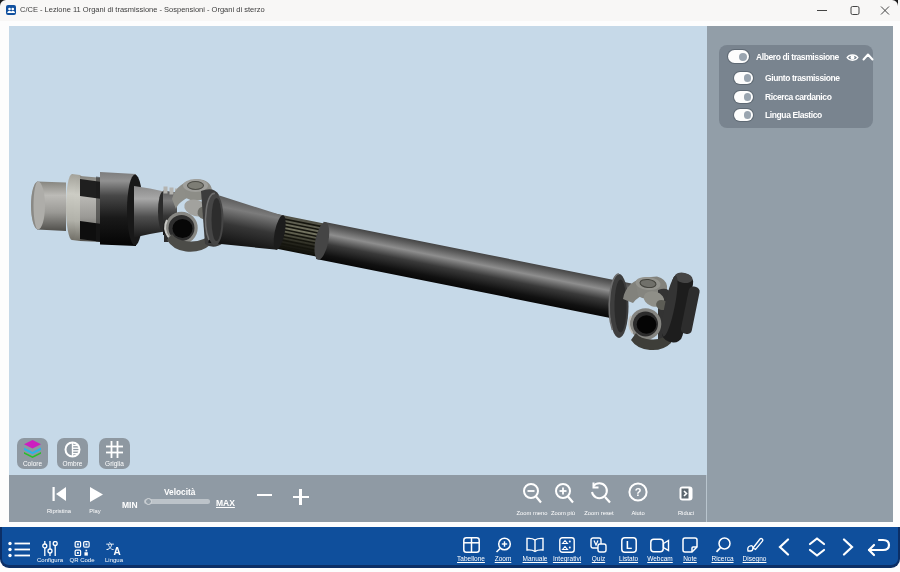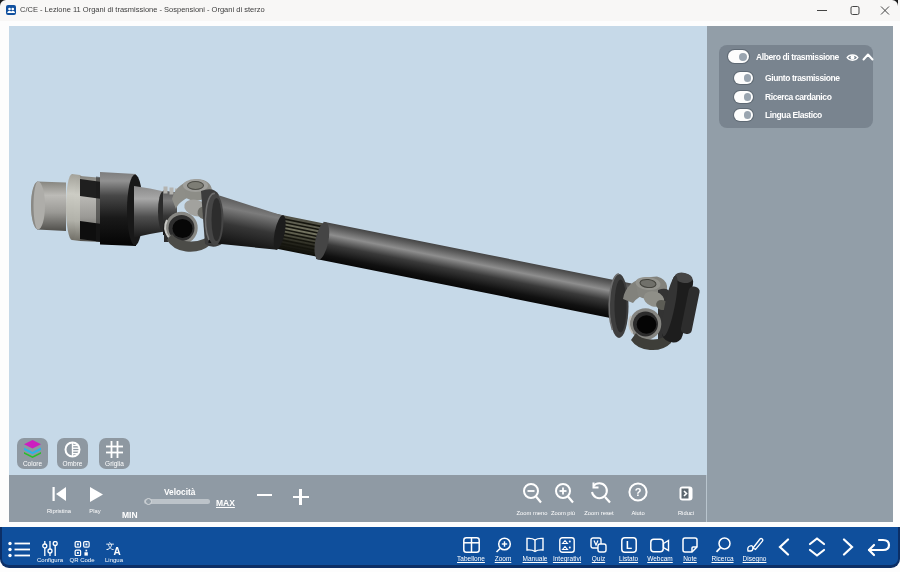--- a/index.html
+++ b/index.html
@@ -288,21 +288,21 @@
   <div id="ctrlbar">
     <svg style="position:absolute; left:42.5px; top:12px;" width="15" height="14" viewBox="0 0 15 14">
       <rect x="0.5" y="0" width="2.2" height="14" fill="#fff"></rect>
       <path d="M14 0 L14 14 L4 7 Z" fill="#fff"></path>
     </svg>
     <div class="clabel" style="left:30px; top:32.5px; width:40px;">Ripristina</div>
     <svg style="position:absolute; left:81px; top:11.5px;" width="13" height="15" viewBox="0 0 13 15">
       <path d="M0 0 L13 7.5 L0 15 Z" fill="#fff"></path>
     </svg>
     <div class="clabel" style="left:66px; top:32.5px; width:40px;">Play</div>
-    <div class="cbold" style="left:113px; top:35px;">MIN</div>
+    <div class="cbold" style="left:113px; top:25px;">MIN</div>
     <div style="position:absolute; left:134.5px; top:23.8px; width:66px; height:5.6px; border-radius:3px; background:#bcc3c9;"></div>
     <div style="position:absolute; left:136px; top:23.2px; width:7px; height:7px; border-radius:50%; background:#939ea7; border:1px solid #d7dbde;"></div>
     <div class="cbold" style="left:207px; top:23px;text-decoration:underline;">MAX</div>
     <div class="cbold" style="left:155px; top:12px; font-size:8.3px;">Velocità</div>
     <div style="position:absolute; left:248px; top:19.2px; width:14.5px; height:2.3px; background:#fff;"></div>
     <div style="position:absolute; left:283.5px; top:14px; width:16px; height:16px;">
       <div style="position:absolute; left:0; top:6.8px; width:16px; height:2.4px; background:#fff;"></div>
       <div style="position:absolute; left:6.8px; top:0; width:2.4px; height:16px; background:#fff;"></div>
     </div>
     <svg style="position:absolute; left:513px; top:8px;" width="20" height="21" viewBox="0 0 20 21">

